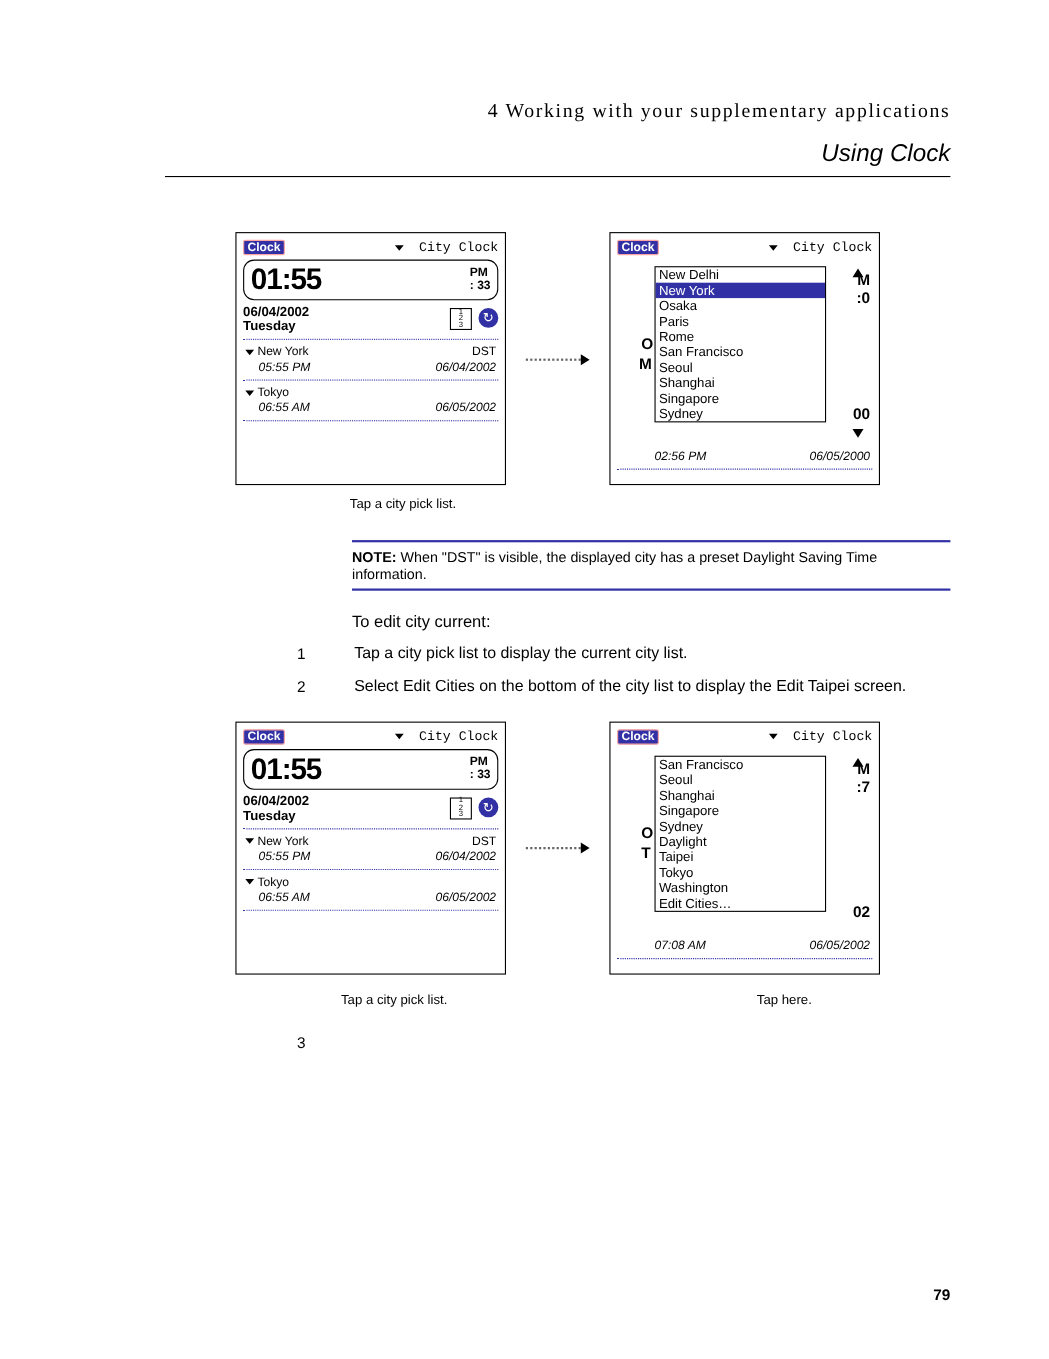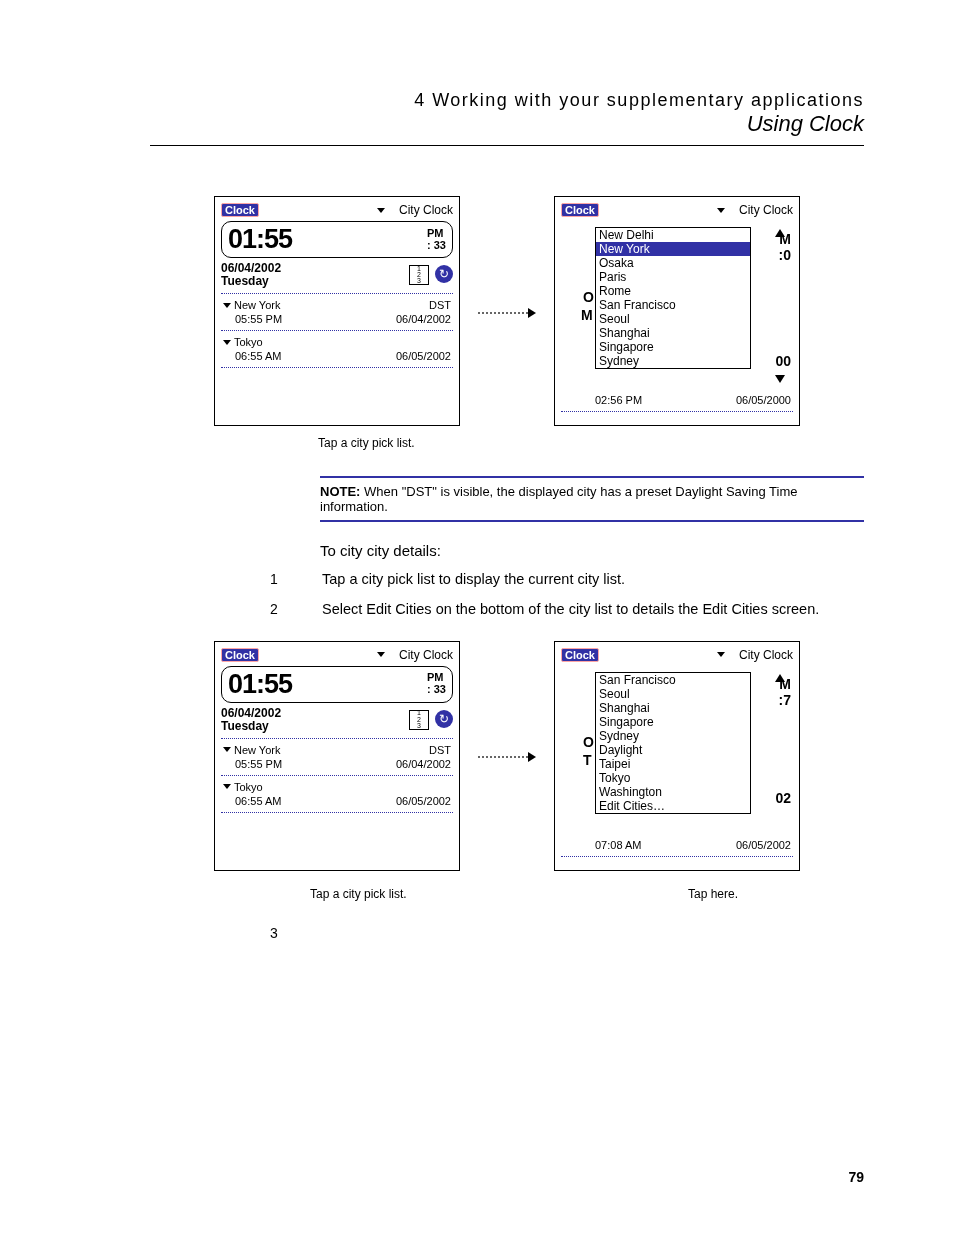--- a/index.html
+++ b/index.html
@@ -20,21 +20,22 @@
   .header {
     text-align: right;
     margin-left: 60px;
     border-bottom: 1px solid #000;
     padding-bottom: 8px;
     margin-bottom: 50px;
   }
   .header-title {
     font-size: 18px;
     letter-spacing: 1.5px;
-    margin-bottom: 0;
+    margin-bottom: 15px;
+    font-family: Liberation Serif, serif;
   }
   .header-sub {
     font-size: 22px;
     font-style: italic;
   }
   .figure-row {
     display: flex;
     align-items: center;
     justify-content: center;
     margin-left: 60px;
@@ -61,21 +62,21 @@
     background: #3131a5;
     color: #fff;
     border: 1px solid #fca5a5;
     font-weight: bold;
     font-family: Verdana, Arial, sans-serif;
     font-size: 11px;
     padding: 0 3px;
     border-radius: 2px;
   }
   .city-clock {
-    font-family: Liberation Sans, sans-serif;
+    font-family: Liberation Mono, monospace;
     font-size: 12px;
     display: flex;
     align-items: center;
     gap: 14px;
   }
   .tri-down {
     width: 0; height: 0;
     border-left: 4px solid transparent;
     border-right: 4px solid transparent;
     border-top: 5px solid #000;
@@ -135,21 +136,21 @@
     border-top: 1.5px dotted #3131a5;
     margin: 5px 0;
   }
   .city-row {
     display: flex;
     justify-content: space-between;
     align-items: center;
     font-size: 11px;
     padding: 0 2px;
   }
-  .city-row.sub { padding-left: 14px; margin-top: 2px; }
+  .city-row.sub { padding-left: 14px; margin-top: 2px; font-style: italic; }
   .city-pick {
     display: flex; align-items: center; gap: 3px;
     font-family: Verdana, Arial, sans-serif;
   }
   .arrow {
     font-size: 24px;
     position: relative;
   }
   .arrow::before {
     content: "";
@@ -376,25 +377,25 @@
       </div>
     </div>
   </div>
   <div class="caption left">Tap a city pick list.</div>
 
   <div class="note-box">
     <strong>NOTE:</strong>
     <span>When "DST" is visible, the displayed city has a preset Daylight Saving Time information.</span>
   </div>
 
-  <div class="section-heading-inline">To city city details:</div>
+  <div class="section-heading-inline">To edit city current:</div>
 
   <ol class="steps">
     <li>Tap a city pick list to display the current city list.</li>
-    <li>Select Edit Cities on the bottom of the city list to details the Edit Cities screen.</li>
+    <li>Select Edit Cities on the bottom of the city list to display the Edit Taipei screen.</li>
   </ol>
 
   <div class="figure-row">
     <div class="device">
       <div class="device-header">
         <span class="clock-label">Clock</span>
         <span class="city-clock">
           <span class="tri-down"></span>
           <span>City Clock</span>
         </span>
@@ -454,21 +455,21 @@
         <span class="clock-label">Clock</span>
         <span class="city-clock">
           <span class="tri-down"></span>
           <span>City Clock</span>
         </span>
       </div>
       <span class="bg-frag" style="top:34px;">M</span>
       <span class="bg-frag" style="top:50px;">:7</span>
       <span class="bg-frag" style="top:92px;left:28px;right:auto;">O</span>
       <span class="bg-frag" style="top:110px;left:28px;right:auto;">T</span>
-      <span class="bg-frag" style="top:148px;">02</span>
+      <span class="bg-frag" style="top:164px;">02</span>
       <div class="scroll-arrow up"></div>
       <div class="list-overlay">
         <div class="item">San Francisco</div>
         <div class="item">Seoul</div>
         <div class="item">Shanghai</div>
         <div class="item">Singapore</div>
         <div class="item">Sydney</div>
         <div class="item">Daylight</div>
         <div class="item">Taipei</div>
         <div class="item">Tokyo</div>

